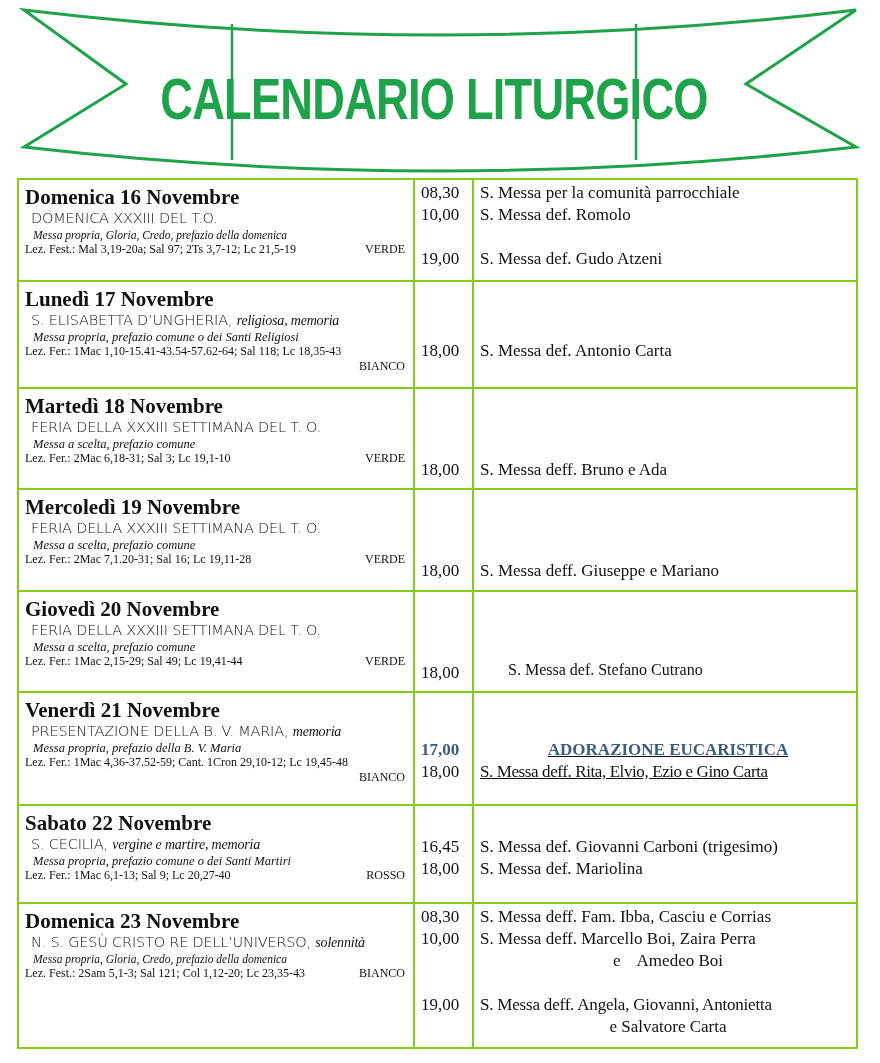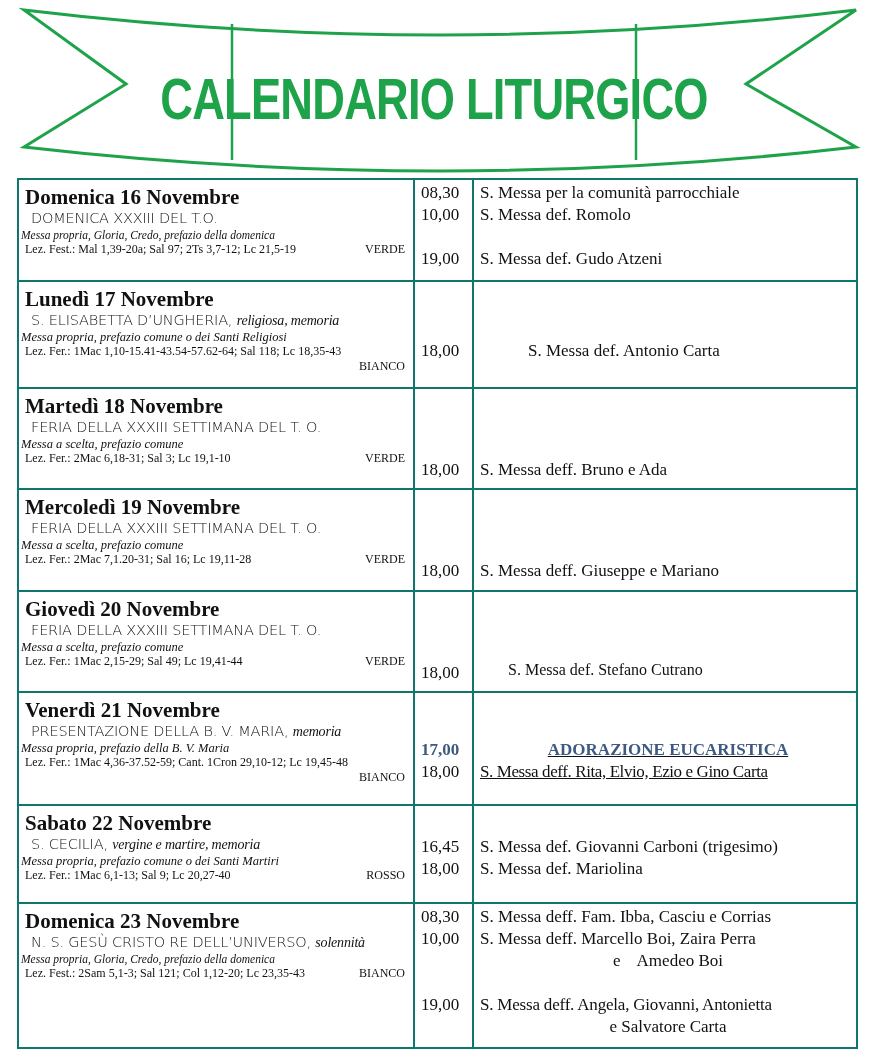--- a/index.html
+++ b/index.html
@@ -3,27 +3,27 @@
 <meta charset="utf-8">
 <style>
   html, body { margin:0; padding:0; background:#ffffff; }
   body { width:880px; height:1063px; position:relative; overflow:hidden; font-family:"Liberation Serif", serif; color:#111; }
   .banner { position:absolute; left:0; top:0; width:880px; height:175px; }
   .banner svg { position:absolute; left:0; top:0; }
   .banner-title { position:absolute; left:232px; top:48px; width:404px; height:100px; display:flex; align-items:center; justify-content:center;
     font-family:"Liberation Sans", sans-serif; font-weight:bold; color:#1ea34a; font-size:58px; letter-spacing:-1px;
     transform:scaleX(0.78); transform-origin:center; white-space:nowrap; }
   .cal { position:absolute; left:17px; top:178px; width:841px; border-collapse:collapse; table-layout:fixed; }
-  .cal td { border:2px solid #0f766e; vertical-align:top; padding:0; }
+  .cal td { border:2px solid #84cc16; vertical-align:top; padding:0; }
   .c1 { width:396px; }
   .c2 { width:59px; }
   .day { font-weight:bold; font-size:21px; line-height:24px; padding:5px 0 0 6px; white-space:nowrap; }
   .feast { font-family:"DejaVu Sans", sans-serif; font-size:14.5px; line-height:19px; padding-left:12px; white-space:nowrap; letter-spacing:-0.2px; font-weight:300; }
   .feast i { font-family:Liberation Serif, serif; font-size:14px; }
-  .rite { font-style:italic; font-size:12.5px; line-height:14px; padding-left:2px; white-space:nowrap; }
+  .rite { font-style:italic; font-size:12.5px; line-height:14px; padding-left:14px; white-space:nowrap; }
   .rite.small { font-size:11.5px; }
   .lez { font-size:12px; line-height:15px; padding:0 8px 0 6px; display:flex; justify-content:space-between; white-space:nowrap; }
   .color-right { font-size:12px; line-height:14px; text-align:right; padding-right:8px; }
   .times { font-size:17px; line-height:22px; padding:2px 0 0 6px; }
   .masses { font-size:17px; line-height:22px; padding:2px 0 0 6px; }
   .line { height:22px; white-space:nowrap; }
   .gap { height:22px; }
   .center { text-align:center; }
   .adoration { color:#3d5a80; font-weight:bold; }
 </style>
@@ -46,21 +46,21 @@
       <col>
     </colgroup>
 
   <tbody>
       <tr style="height:102px;">
     <td>
       <div class="day">Domenica 16 Novembre</div>
       <div class="feast">DOMENICA XXXIII DEL T.O.</div>
       <div class="rite small">Messa propria, Gloria, Credo, prefazio della domenica</div>
       <div class="lez">
-            <span>Lez. Fest.: Mal 1,39-20a; Sal 97; 2Ts 3,7-12; Lc 21,5-19</span>
+            <span>Lez. Fest.: Mal 3,19-20a; Sal 97; 2Ts 3,7-12; Lc 21,5-19</span>
             <span>VERDE</span>
           </div>
     </td>
     <td>
           <div class="times">
       <div class="line">08,30</div>
       <div class="line">10,00</div>
       <div class="gap"></div>
       <div class="line">19,00</div>
     </div>
@@ -84,21 +84,21 @@
             <span>Lez. Fer.: 1Mac 1,10-15.41-43.54-57.62-64; Sal 118; Lc 18,35-43</span>
           </div>
       <div class="color-right">BIANCO</div>
     </td>
     <td>
           <div class="times" style="padding-top:58px;">
       <div class="line">18,00</div>
     </div>
         </td>
     <td>
-          <div class="masses" style="padding-top:58px;margin-left:48px;">
+          <div class="masses" style="padding-top:58px;">
       <div class="line">S. Messa def. Antonio Carta</div>
     </div>
         </td>
   </tr>
 
   <tr style="height:101px;">
     <td>
       <div class="day">Martedì 18  Novembre</div>
       <div class="feast">FERIA DELLA XXXIII SETTIMANA DEL T. O.</div>
       <div class="rite">Messa a scelta, prefazio comune</div>

